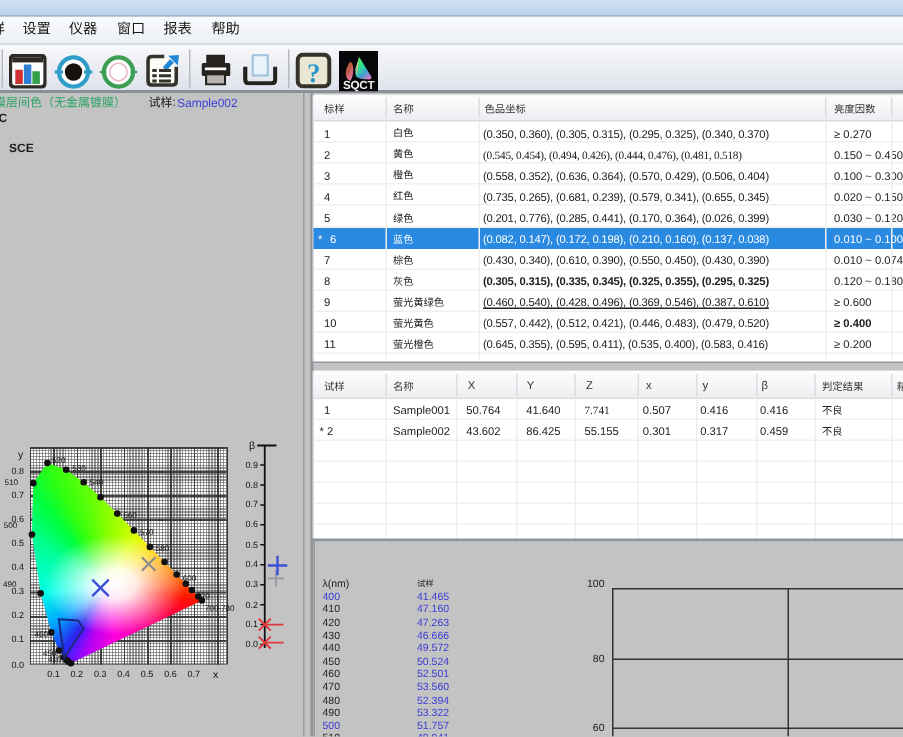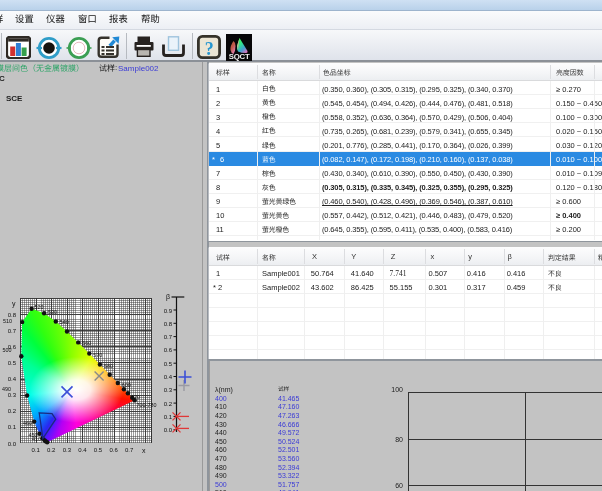--- a/index.html
+++ b/index.html
@@ -303,21 +303,21 @@
     <use href="#g8272" transform="translate(6.80 5.98) scale(0.00680 -0.00680)" fill="#222"></use>
   </svg>
 <div style="position:absolute;left:322px;top:84.7px;font-size:7.5px;line-height:9.5px;white-space:nowrap;color:#222;letter-spacing:-0.14px;">(0.350, 0.360), (0.305, 0.315), (0.295, 0.325), (0.340, 0.370)</div>
 <div style="position:absolute;left:556px;top:84.7px;font-size:7.5px;line-height:9.5px;white-space:nowrap;color:#222;">≥ 0.270</div>
 <div style="position:absolute;left:209px;top:95.35px;width:393px;height:14.05px;border-bottom:1px solid #f0f0f0;"></div>
 <div style="position:absolute;left:216px;top:98.75px;font-size:7.5px;line-height:9.5px;white-space:nowrap;color:#222;">2</div>
 <svg style="position:absolute;left:262px;top:99.35px;overflow:visible;" width="15" height="9">
     <use href="#g9EC4" transform="translate(0.00 5.98) scale(0.00680 -0.00680)" fill="#222"></use>
     <use href="#g8272" transform="translate(6.80 5.98) scale(0.00680 -0.00680)" fill="#222"></use>
   </svg>
-<div style="position:absolute;left:322px;top:98.75px;font-size:7.5px;line-height:9.5px;white-space:nowrap;color:#222;letter-spacing:-0.14px;">(0.545, 0.454), (0.494, 0.426), (0.444, 0.476), (0.481, 0.518)</div>
+<div style="position:absolute;left:322px;top:98.75px;font-size:7.5px;line-height:9.5px;white-space:nowrap;color:#222;letter-spacing:-0.14px;font-family:Liberation Serif, serif;">(0.545, 0.454), (0.494, 0.426), (0.444, 0.476), (0.481, 0.518)</div>
 <div style="position:absolute;left:556px;top:98.75px;font-size:7.5px;line-height:9.5px;white-space:nowrap;color:#222;">0.150 ~ 0.450</div>
 <div style="position:absolute;left:209px;top:109.4px;width:393px;height:14.05px;border-bottom:1px solid #f0f0f0;"></div>
 <div style="position:absolute;left:216px;top:112.8px;font-size:7.5px;line-height:9.5px;white-space:nowrap;color:#222;">3</div>
 <svg style="position:absolute;left:262px;top:113.4px;overflow:visible;" width="15" height="9">
     <use href="#g6A59" transform="translate(0.00 5.98) scale(0.00680 -0.00680)" fill="#222"></use>
     <use href="#g8272" transform="translate(6.80 5.98) scale(0.00680 -0.00680)" fill="#222"></use>
   </svg>
 <div style="position:absolute;left:322px;top:112.8px;font-size:7.5px;line-height:9.5px;white-space:nowrap;color:#222;letter-spacing:-0.14px;">(0.558, 0.352), (0.636, 0.364), (0.570, 0.429), (0.506, 0.404)</div>
 <div style="position:absolute;left:556px;top:112.8px;font-size:7.5px;line-height:9.5px;white-space:nowrap;color:#222;">0.100 ~ 0.300</div>
 <div style="position:absolute;left:209px;top:123.45px;width:393px;height:14.05px;border-bottom:1px solid #f0f0f0;"></div>
@@ -345,21 +345,21 @@
   </svg>
 <div style="position:absolute;left:322px;top:154.95px;font-size:7.5px;line-height:9.5px;white-space:nowrap;color:#fff;letter-spacing:-0.14px;">(0.082, 0.147), (0.172, 0.198), (0.210, 0.160), (0.137, 0.038)</div>
 <div style="position:absolute;left:556px;top:154.95px;font-size:7.5px;line-height:9.5px;white-space:nowrap;color:#fff;">0.010 ~ 0.100</div>
 <div style="position:absolute;left:209px;top:165.6px;width:393px;height:14.05px;border-bottom:1px solid #f0f0f0;"></div>
 <div style="position:absolute;left:216px;top:169px;font-size:7.5px;line-height:9.5px;white-space:nowrap;color:#222;">7</div>
 <svg style="position:absolute;left:262px;top:169.6px;overflow:visible;" width="15" height="9">
     <use href="#g68D5" transform="translate(0.00 5.98) scale(0.00680 -0.00680)" fill="#222"></use>
     <use href="#g8272" transform="translate(6.80 5.98) scale(0.00680 -0.00680)" fill="#222"></use>
   </svg>
 <div style="position:absolute;left:322px;top:169px;font-size:7.5px;line-height:9.5px;white-space:nowrap;color:#222;letter-spacing:-0.14px;">(0.430, 0.340), (0.610, 0.390), (0.550, 0.450), (0.430, 0.390)</div>
-<div style="position:absolute;left:556px;top:169px;font-size:7.5px;line-height:9.5px;white-space:nowrap;color:#222;">0.010 ~ 0.109</div>
+<div style="position:absolute;left:556px;top:169px;font-size:7.5px;line-height:9.5px;white-space:nowrap;color:#222;">0.010 ~ 0.074</div>
 <div style="position:absolute;left:209px;top:179.65px;width:393px;height:14.05px;border-bottom:1px solid #f0f0f0;"></div>
 <div style="position:absolute;left:216px;top:183.05px;font-size:7.5px;line-height:9.5px;white-space:nowrap;color:#222;">8</div>
 <svg style="position:absolute;left:262px;top:183.65px;overflow:visible;" width="15" height="9">
     <use href="#g7070" transform="translate(0.00 5.98) scale(0.00680 -0.00680)" fill="#222"></use>
     <use href="#g8272" transform="translate(6.80 5.98) scale(0.00680 -0.00680)" fill="#222"></use>
   </svg>
 <div style="position:absolute;left:322px;top:183.05px;font-size:7.5px;line-height:9.5px;white-space:nowrap;color:#222;letter-spacing:-0.14px;font-weight:bold;">(0.305, 0.315), (0.335, 0.345), (0.325, 0.355), (0.295, 0.325)</div>
 <div style="position:absolute;left:556px;top:183.05px;font-size:7.5px;line-height:9.5px;white-space:nowrap;color:#222;">0.120 ~ 0.180</div>
 <div style="position:absolute;left:209px;top:193.7px;width:393px;height:14.05px;border-bottom:1px solid #f0f0f0;"></div>
 <div style="position:absolute;left:216px;top:197.1px;font-size:7.5px;line-height:9.5px;white-space:nowrap;color:#222;">9</div>

